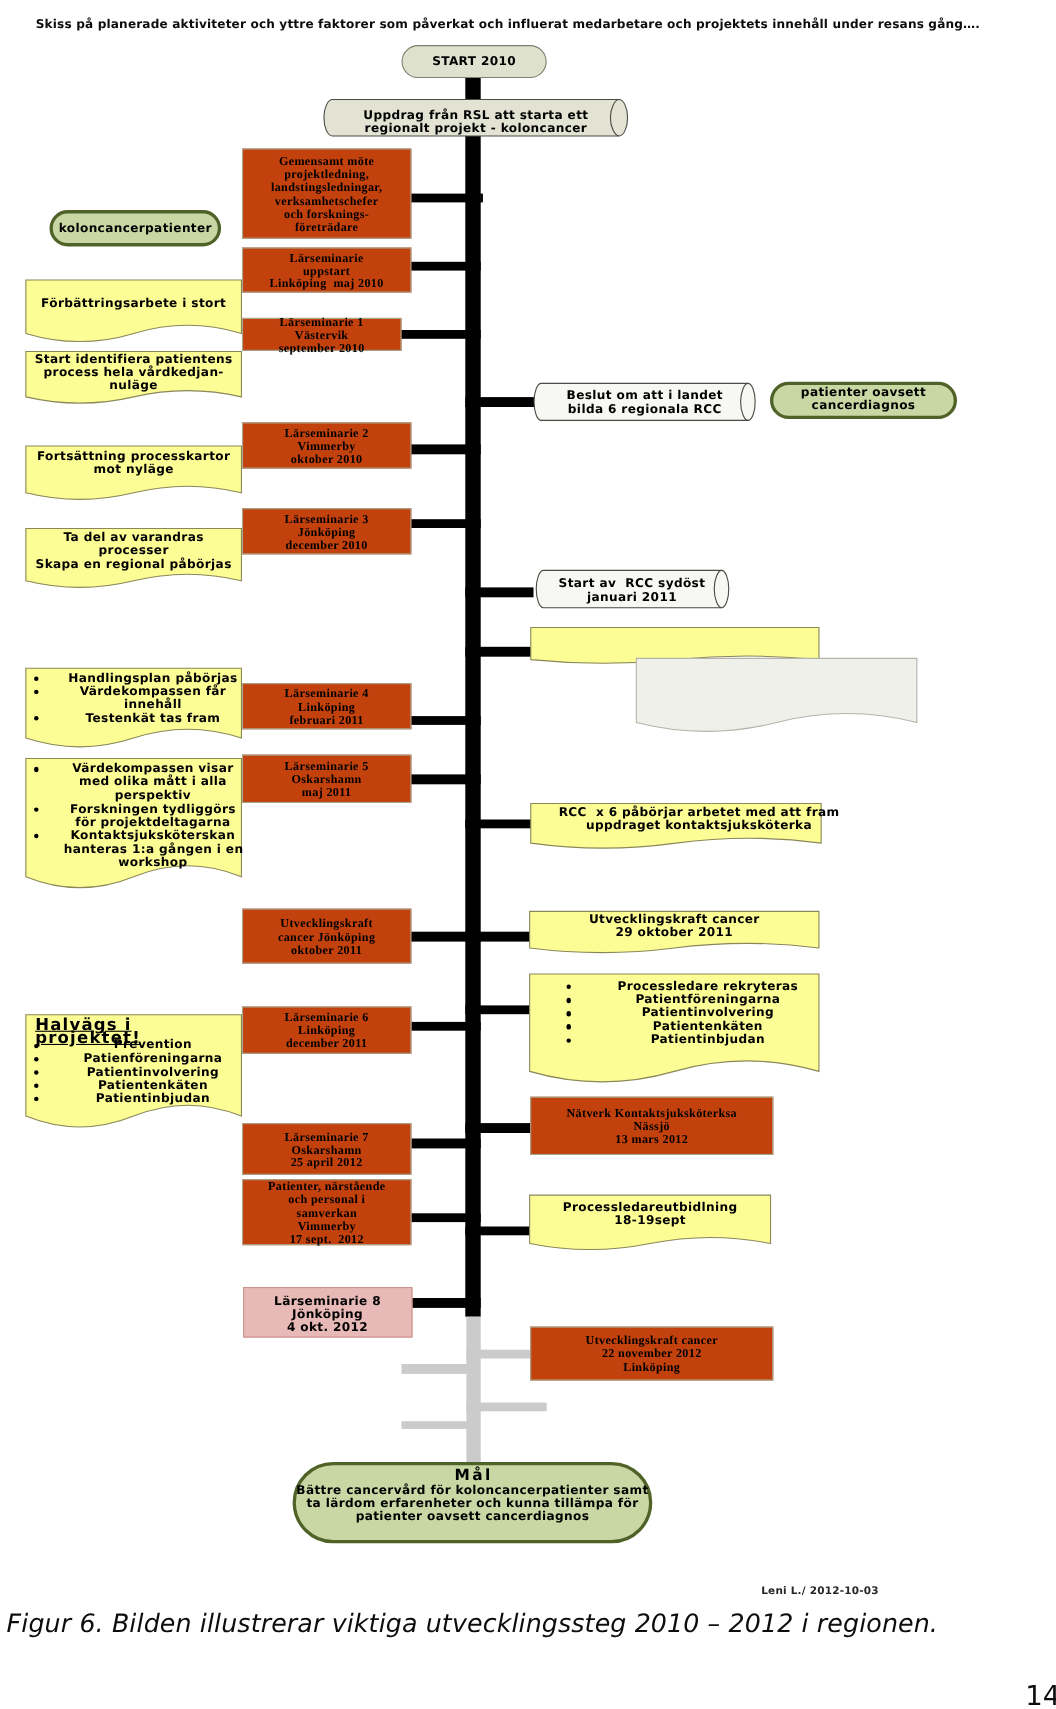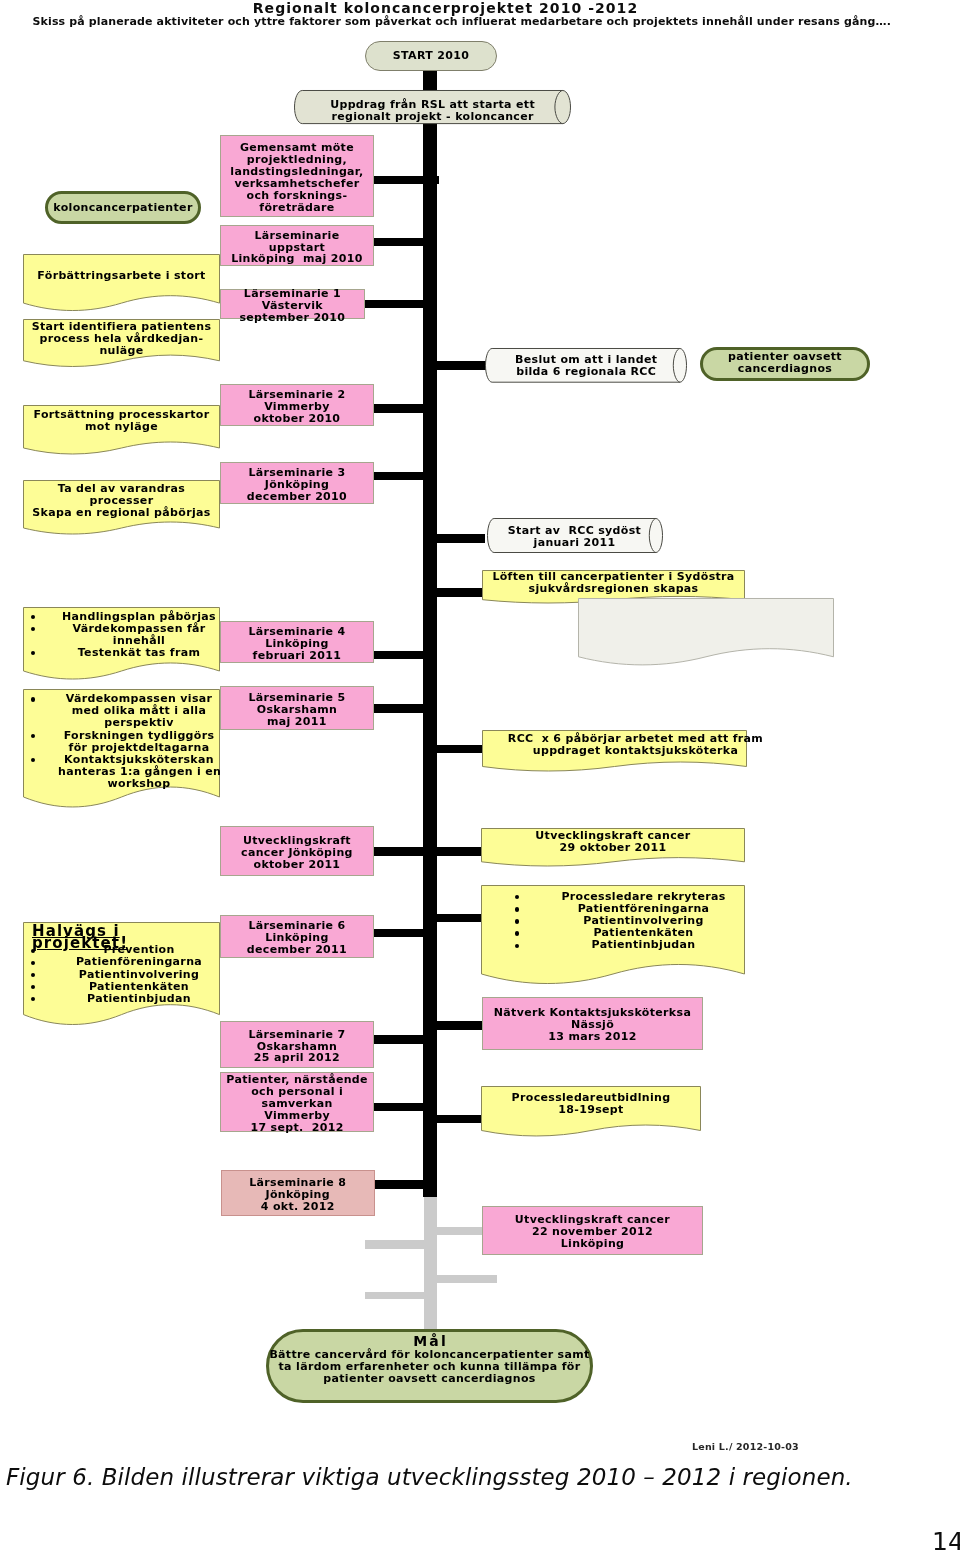--- a/index.html
+++ b/index.html
@@ -18,21 +18,21 @@
            color:#0d0d0d;letter-spacing:0.1px;}
   #stamp{left:692px;top:1441px;font-size:9.5px;font-weight:bold;color:#262626;letter-spacing:0.2px;}
   #pagenum{left:932px;top:1527px;font-size:25px;color:#0d0d0d;}
 
   
   .shp{display:flex;align-items:center;justify-content:center;text-align:center;}
   .shp > .inner{font-size:11px;font-weight:bold;color:#000;line-height:11.9px;letter-spacing:0.33px;
                 width:100%;padding:0 2px;box-sizing:border-box;position:relative;top:1.8px;}
 
   
-  .gbox{background:#f9a8d4;border:1px solid #a6a68e;}
+  .gbox{background:#c2410c;border:1px solid #a6a68e;font-family:Liberation Serif, serif;}
   
   .pbox{background:#e7b9b7;border:1px solid #c8918d;}
 
   
   .conn{background:#000;}
   .conn-g{background:#cbcbcb;}
 
   
   .sh{position:absolute;box-sizing:border-box;}
   .sh > svg{position:absolute;left:0;top:0;width:100%;height:100%;display:block;overflow:visible;}
@@ -46,21 +46,20 @@
   .bl .bi{position:relative;padding-left:35px;white-space:nowrap;}
   .bl .bi > .ln{white-space:nowrap;}
   .bl .bi > .dot{position:absolute;left:7.8px;top:4.2px;width:4.3px;height:4.3px;border-radius:50%;background:#000;}
   .hdg{font-size:15px;font-weight:bold;text-decoration:underline;letter-spacing:1.1px;line-height:12px;}
 </style>
 </head>
 <body>
 
 <div class="stage">
 
-  <div class="abs" id="doc-title">Regionalt koloncancerprojektet 2010 -2012</div>
   <div class="abs" id="doc-subtitle">Skiss på planerade aktiviteter och yttre faktorer som påverkat och influerat medarbetare och projektets innehåll under resans gång….</div>
 
   <div id="connectors">
 
     <div class="abs conn" style="left:423px;top:69px;width:14px;height:1128px;"></div>
 
     <div class="abs conn-g" style="left:423.5px;top:1197px;width:13.6px;height:133px;"></div>
 
     <div class="abs conn" style="left:372.8px;top:175.9px;width:64.3px;height:8.4px;"></div>
     <div class="abs conn" style="left:372.8px;top:238px;width:64.3px;height:8.4px;"></div>
@@ -324,24 +323,20 @@
             <span class="dot"></span>
             <div class="ln">Patientinbjudan</div>
           </div>
       </div>
     </div>
 
     <div class="sh" style="left:482px;top:570px;width:263px;height:33.5px;">
       <svg viewBox="0 0 263 33.5" preserveAspectRatio="none" aria-hidden="true">
         <path d="M0.5,0.5 H262.5 V29.7 C218.8,25.3 175.2,25.3 131.5,29.7 C87.8,34.1 44.2,34.1 0.5,29.7 Z" fill="#fdfd96" stroke="#8a8759" stroke-width="1"></path>
       </svg>
-      <div class="cap" style="top:1px;">
-        <div>Löften till cancerpatienter i Sydöstra</div>
-        <div>sjukvårdsregionen skapas</div>
-      </div>
     </div>
 
     <div class="sh" style="left:578px;top:598px;width:256px;height:67.4px;">
       <svg viewBox="0 0 256 67.4" preserveAspectRatio="none" aria-hidden="true">
         <path d="M0.5,0.5 H255.5 V58.8 C213.0,48.0 170.5,48.0 128.0,58.8 C85.5,69.6 43.0,69.6 0.5,58.8 Z" fill="#f0f0ea" stroke="#b4b4aa" stroke-width="1"></path>
       </svg>
     </div>
 
     <div class="sh" style="left:482px;top:730px;width:265px;height:41.5px;">
       <svg viewBox="0 0 265 41.5" preserveAspectRatio="none" aria-hidden="true">

